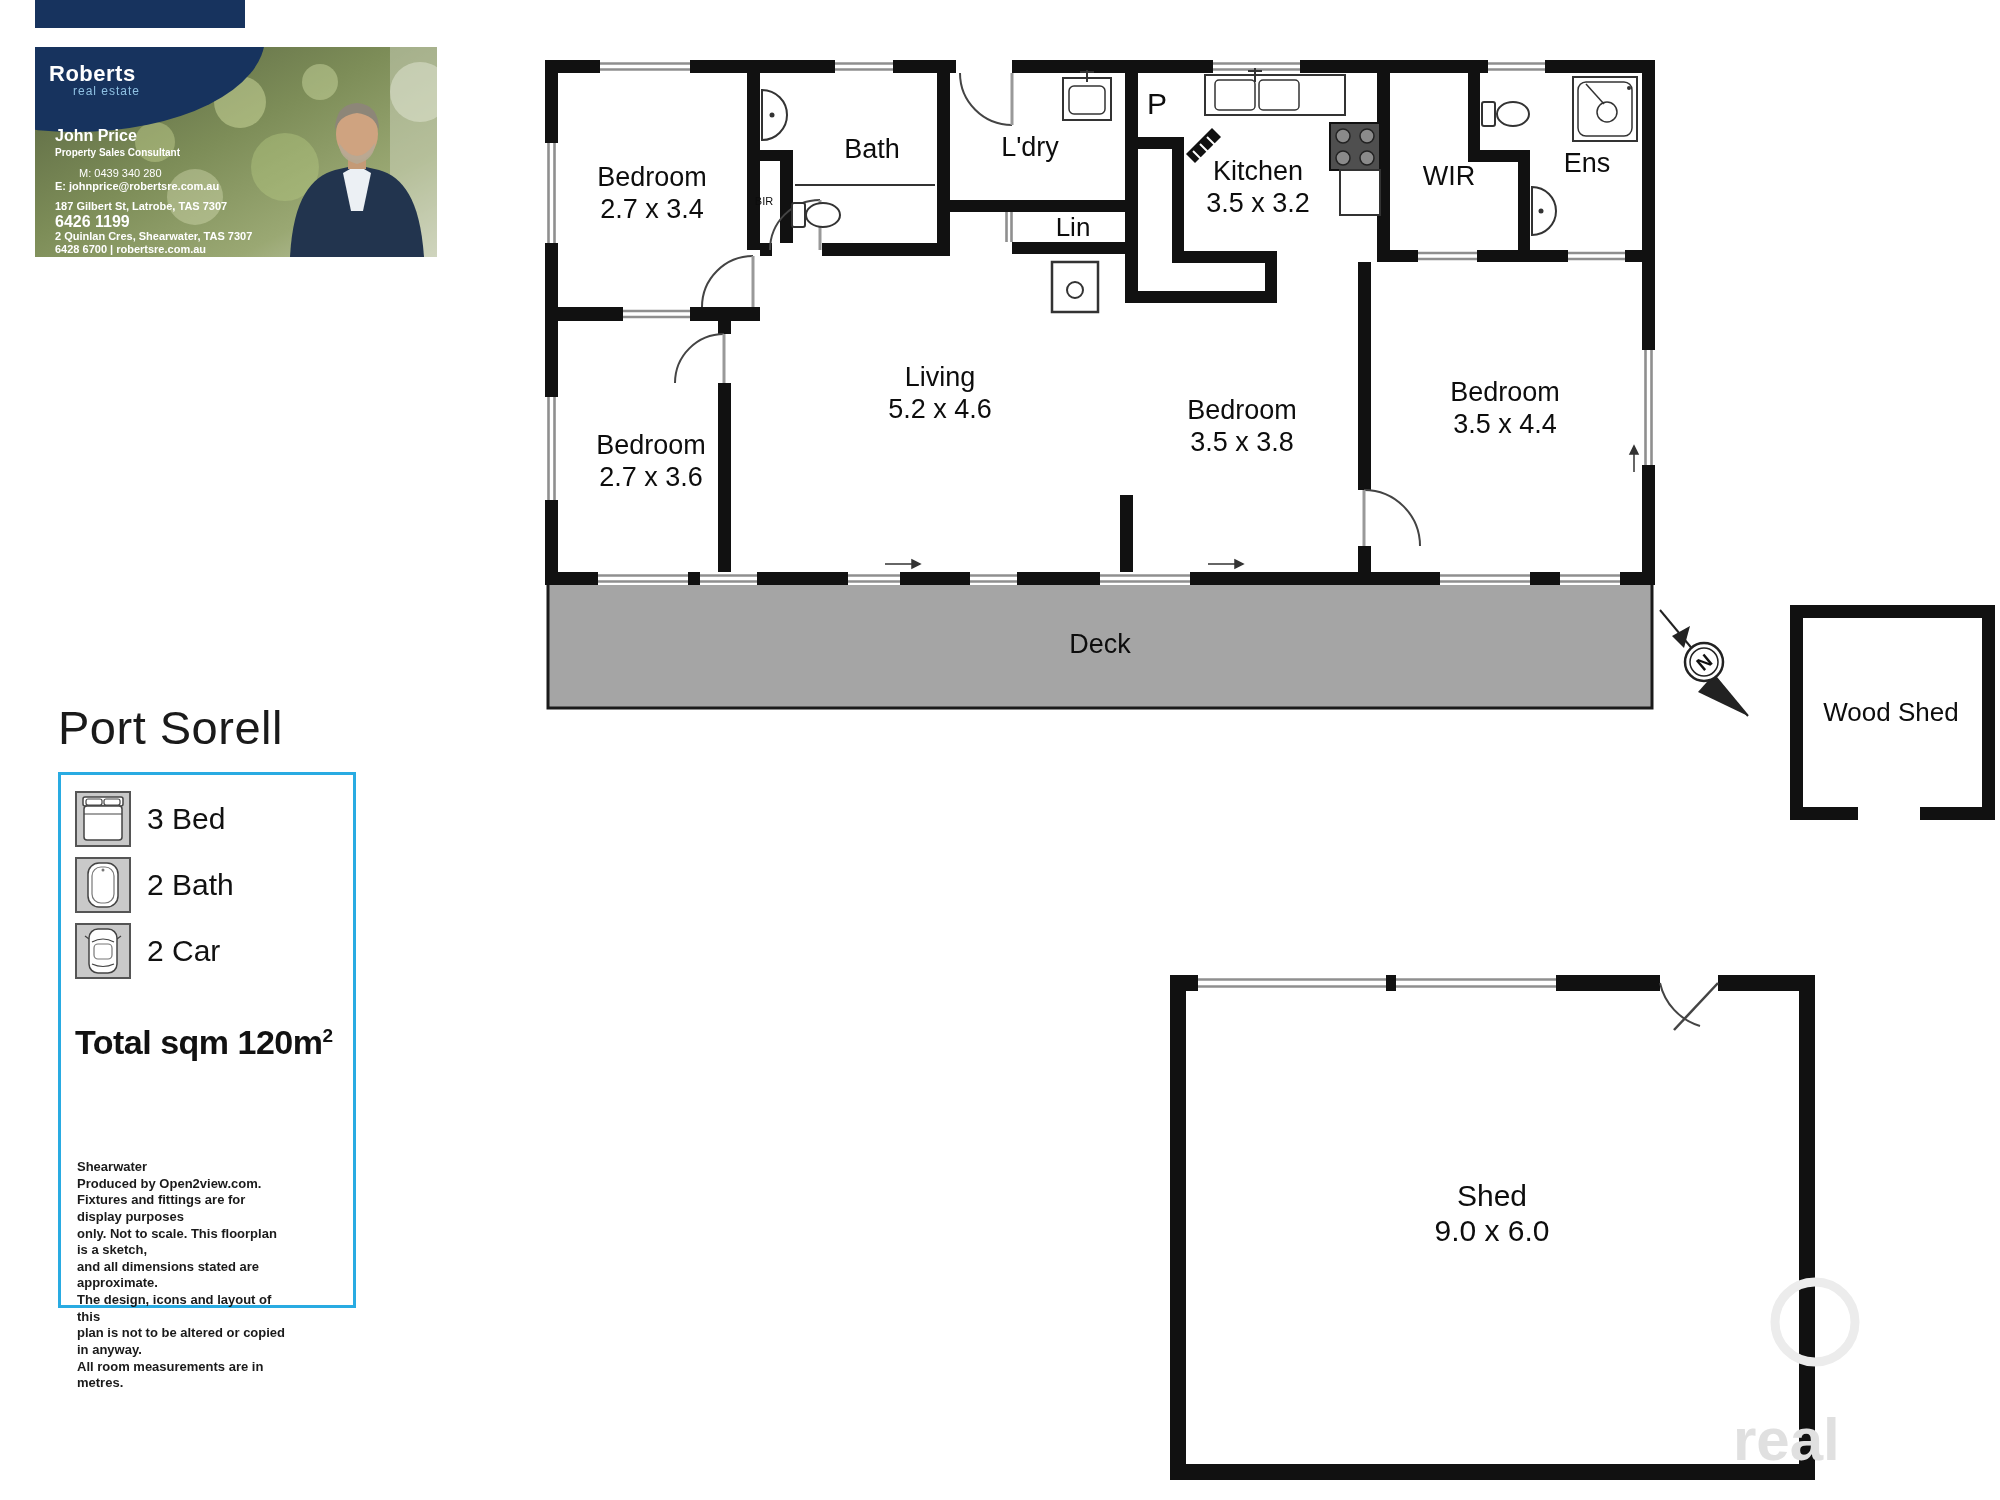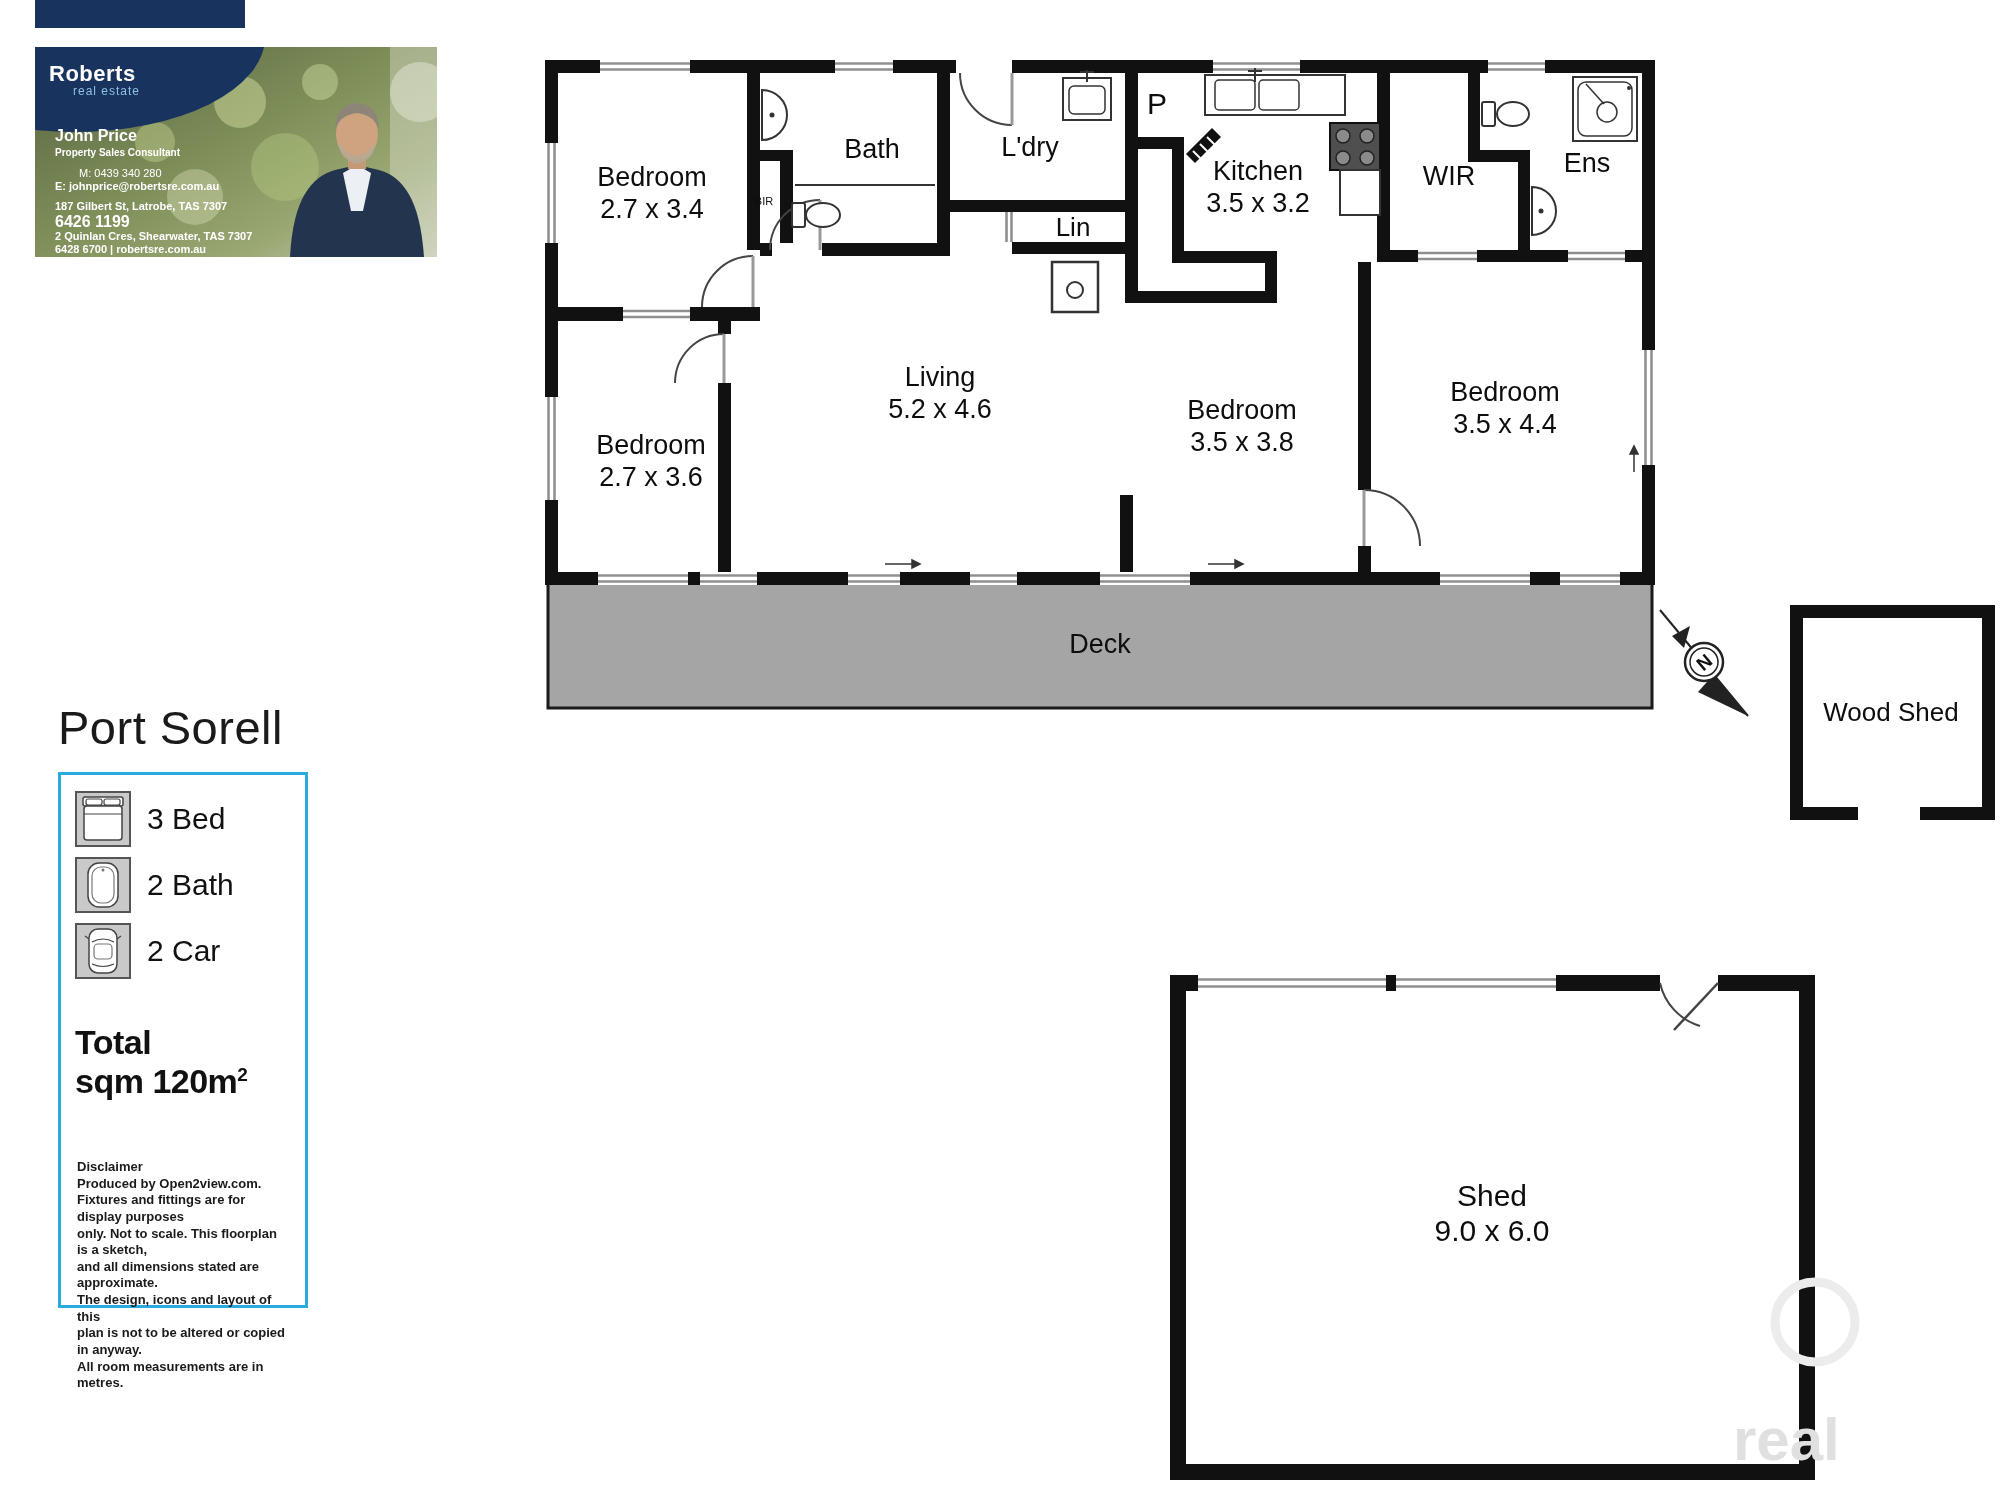--- a/index.html
+++ b/index.html
@@ -24,21 +24,21 @@
 
   
   .addrbox{position:absolute;left:60px;top:608px;width:228px;height:68px;
            border:3px solid #17335e;background:#fff;color:#1d1d1d;}
   .addrbox .no{position:absolute;left:16px;top:6px;font-size:26px;}
   .addrbox .st{position:absolute;left:16px;top:36px;font-size:26px;}
   .suburb{position:absolute;left:58px;top:700px;font-size:47px;color:#1a1a1a;letter-spacing:.5px;}
 
   
   .featbox{position:absolute;left:58px;top:772px;width:244px;height:530px;
-           border:3px solid #29abe2;background:#fff;}
+           border:3px solid #29abe2;background:#fff;padding-left:48px;}
   .featrow{position:absolute;left:14px;display:flex;align-items:center;gap:16px;}
   .featrow .flabel{font-size:30px;color:#111;}
   .total{position:absolute;left:14px;top:248px;font-size:34px;font-weight:bold;
          color:#111;letter-spacing:-0.5px;}
   .total sup{font-size:19px;}
   .disc{position:absolute;left:16px;top:384px;width:212px;font-size:13px;line-height:1.28;
         font-weight:600;color:#1a1a1a;}
   .disc .dh{font-weight:700;}
 
   
@@ -127,21 +127,21 @@
         <rect x="19" y="21" width="18" height="15" rx="4" fill="none" stroke="#777" stroke-width="1.2"></rect>
         <path d="M17 41 Q28 46 39 41" fill="none" stroke="#444" stroke-width="1.2"></path>
         <path d="M14 16 L10 13 M42 16 L46 13" stroke="#444" stroke-width="1.2"></path>
       </svg>
       <span class="flabel">2 Car</span>
     </div>
     <div class="total">
       <span>Total sqm</span>&nbsp;<span>120</span><span>m</span><sup>2</sup>
     </div>
     <div class="disc">
-      <div class="dh">Disclaimer</div>
+      <div class="dh">Shearwater</div>
       <div>Produced by Open2view.com.</div>
       <div>Fixtures and fittings are for display purposes</div>
       <div>only. Not to scale. This floorplan is a sketch,</div>
       <div>and all dimensions stated are approximate.</div>
       <div>The design, icons and layout of this</div>
       <div>plan is not to be altered or copied</div>
       <div>in anyway.</div>
       <div>All room measurements are in</div>
       <div>metres.</div>
     </div>

